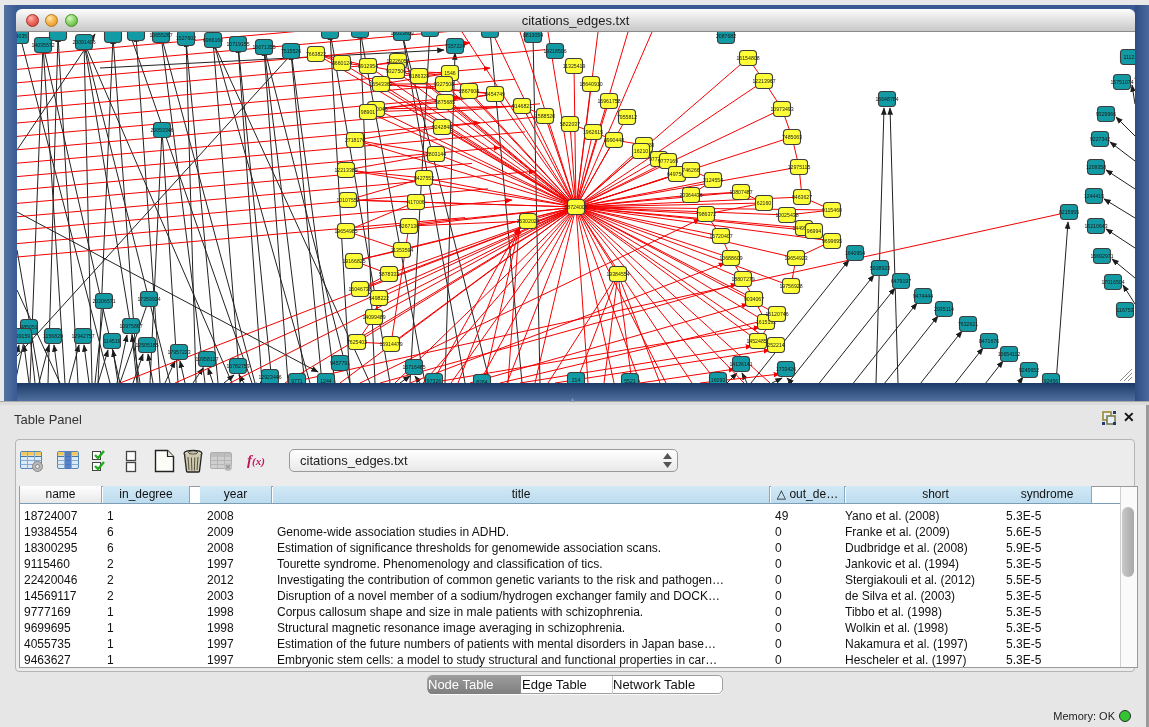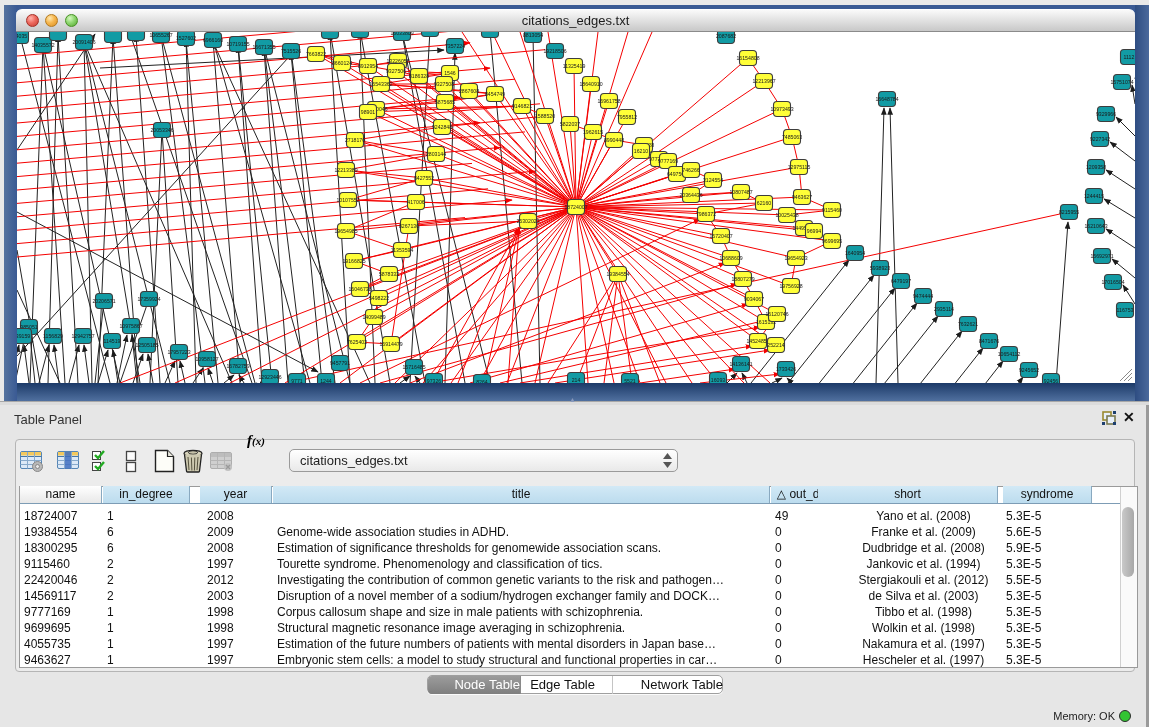--- a/index.html
+++ b/index.html
@@ -30,26 +30,26 @@
 #dd{left:289px;top:449px;width:389px;height:23px;border:1px solid #9a9a9a;border-radius:5px;
  background:linear-gradient(#ffffff,#e9e9e9);font-size:13px;color:#222;line-height:21px;padding-left:10px}
 #ddst{left:662px;top:452px;width:11px;height:17px}
 
 #tbl{left:19px;top:486px;width:1119px;height:182px;background:#fff;border:1px solid #9a9a9a}
 .hd{position:absolute;top:486px;height:17px;background:linear-gradient(#d2e9f6,#bcdcee);
  border-right:1px solid #89a9c0;font-size:12px;color:#111;text-align:center;line-height:17px}
 #hdline{left:20px;top:503px;width:1117px;height:1px;background:#7d9cb5}
 .rw{position:absolute;left:0;width:1149px;height:16px;font-size:12px;color:#111}
 .rw span{position:absolute;white-space:nowrap}
-.rw .ctr{text-align:center}
+.rw .ctr{text-align:left}
 #vsb{left:1120px;top:487px;width:17px;height:180px;background:#fafafa;border-left:1px solid #d0d0d0}
 #vsbt{left:1122px;top:507px;width:12px;height:70px;background:linear-gradient(to right,#c9c9c9,#a8a8a8);border-radius:6px}
 
 #tabs{left:427px;top:675px;width:296px;height:19px;border:1px solid #9f9f9f;border-radius:5px;background:#fff;overflow:hidden;box-shadow:0 1px 0 rgba(255,255,255,.8)}
-.tab{position:absolute;top:676px;height:18px;font-size:13px;line-height:18px;text-align:right;color:#111}
+.tab{position:absolute;top:676px;height:18px;font-size:13px;line-height:18px;text-align:left;color:#111}
 #tab1{left:428px;width:93px;background:linear-gradient(#9c9c9c,#7e7e7e);color:#fff;border-right:1px solid #8a8a8a;border-radius:4px 0 0 4px}
 #tab2{left:522px;width:73px}
 #tab3{left:612px;width:111px;border-left:1px solid #c4c4c4}
 #mem{left:1010px;top:710px;width:105px;text-align:right;font-size:11px;color:#222}
 #memdot{left:1119px;top:710px;width:12px;height:12px;border-radius:50%;background:#33c433;border:1.5px solid #2c2c2c}
 #rstrip{left:1146px;top:405px;width:3px;height:322px;background:#9a9a9a}
 #divnub{left:569px;top:396px;font-size:7px;color:#8899bb}
 </style></head>
 <body>
 <div id="stage">
@@ -726,33 +726,33 @@
  <div class="abs" style="left:209px;top:448px;width:26px;height:26px"><svg width="26" height="26">
         <rect x="1.5" y="4.5" width="21" height="16" rx="1.5" fill="#cfcfcf" stroke="#adadad"></rect>
         <rect x="2" y="5" width="20" height="4" fill="#bdbdbd"></rect>
         <line x1="8.5" y1="5" x2="8.5" y2="20.5" stroke="#b5b5b5"></line>
         <line x1="15.5" y1="5" x2="15.5" y2="20.5" stroke="#b5b5b5"></line>
         <line x1="1.5" y1="12.5" x2="22.5" y2="12.5" stroke="#b5b5b5"></line>
         <line x1="1.5" y1="16.5" x2="22.5" y2="16.5" stroke="#b5b5b5"></line>
         <circle cx="19" cy="19" r="4" fill="#c2c2c2"></circle>
         <path d="M17,17 l4,4 M21,17 l-4,4" stroke="#9a9a9a" stroke-width="1.4"></path>
       </svg></div>
- <div class="abs" style="left:247px;top:432px;font-size:15px;font-weight:bold;font-style:italic;font-family:'Liberation Serif',serif;color:#000000">f<span style="font-size:11px">(x)</span></div>
+ <div class="abs" style="left:247px;top:452px;font-size:15px;font-weight:bold;font-style:italic;font-family:'Liberation Serif',serif;color:#be185d">f<span style="font-size:11px">(x)</span></div>
  <div class="abs" id="dd">citations_edges.txt</div>
  <div class="abs" id="ddst"><svg width="11" height="17">
         <path d="M5.5,1 L10,7 L1,7 z" fill="#555"></path>
         <path d="M5.5,16 L10,10 L1,10 z" fill="#555"></path>
       </svg></div>
  <div class="abs" id="tbl"></div>
  <div class="abs hd" style="left:20px;width:82px;background:linear-gradient(#ffffff,#e8e8e8)">name</div>
  <div class="abs hd" style="left:103px;width:87px">in_degree</div>
  <div class="abs hd" style="left:200px;width:72px">year</div>
  <div class="abs hd" style="left:273px;width:497px">title</div>
  <div class="abs hd" style="left:771px;width:74px">△ out_de…</div>
- <div class="abs hd" style="left:818px;width:180px">short</div>
+ <div class="abs hd" style="left:846px;width:180px">short</div>
  <div class="abs hd" style="left:1003px;width:89px">syndrome</div>
  <div class="abs" id="hdline"></div>
 <div class="rw" style="top:508.5px">
       <span style="left:24px">18724007</span>
       <span style="left:107px">1</span>
       <span style="left:207px">2008</span>
       <span style="left:775px">49</span>
       <span class="ctr" style="left:845px;width:157px">Yano et al. (2008)</span>
       <span style="left:1006px">5.3E-5</span>
     </div>

